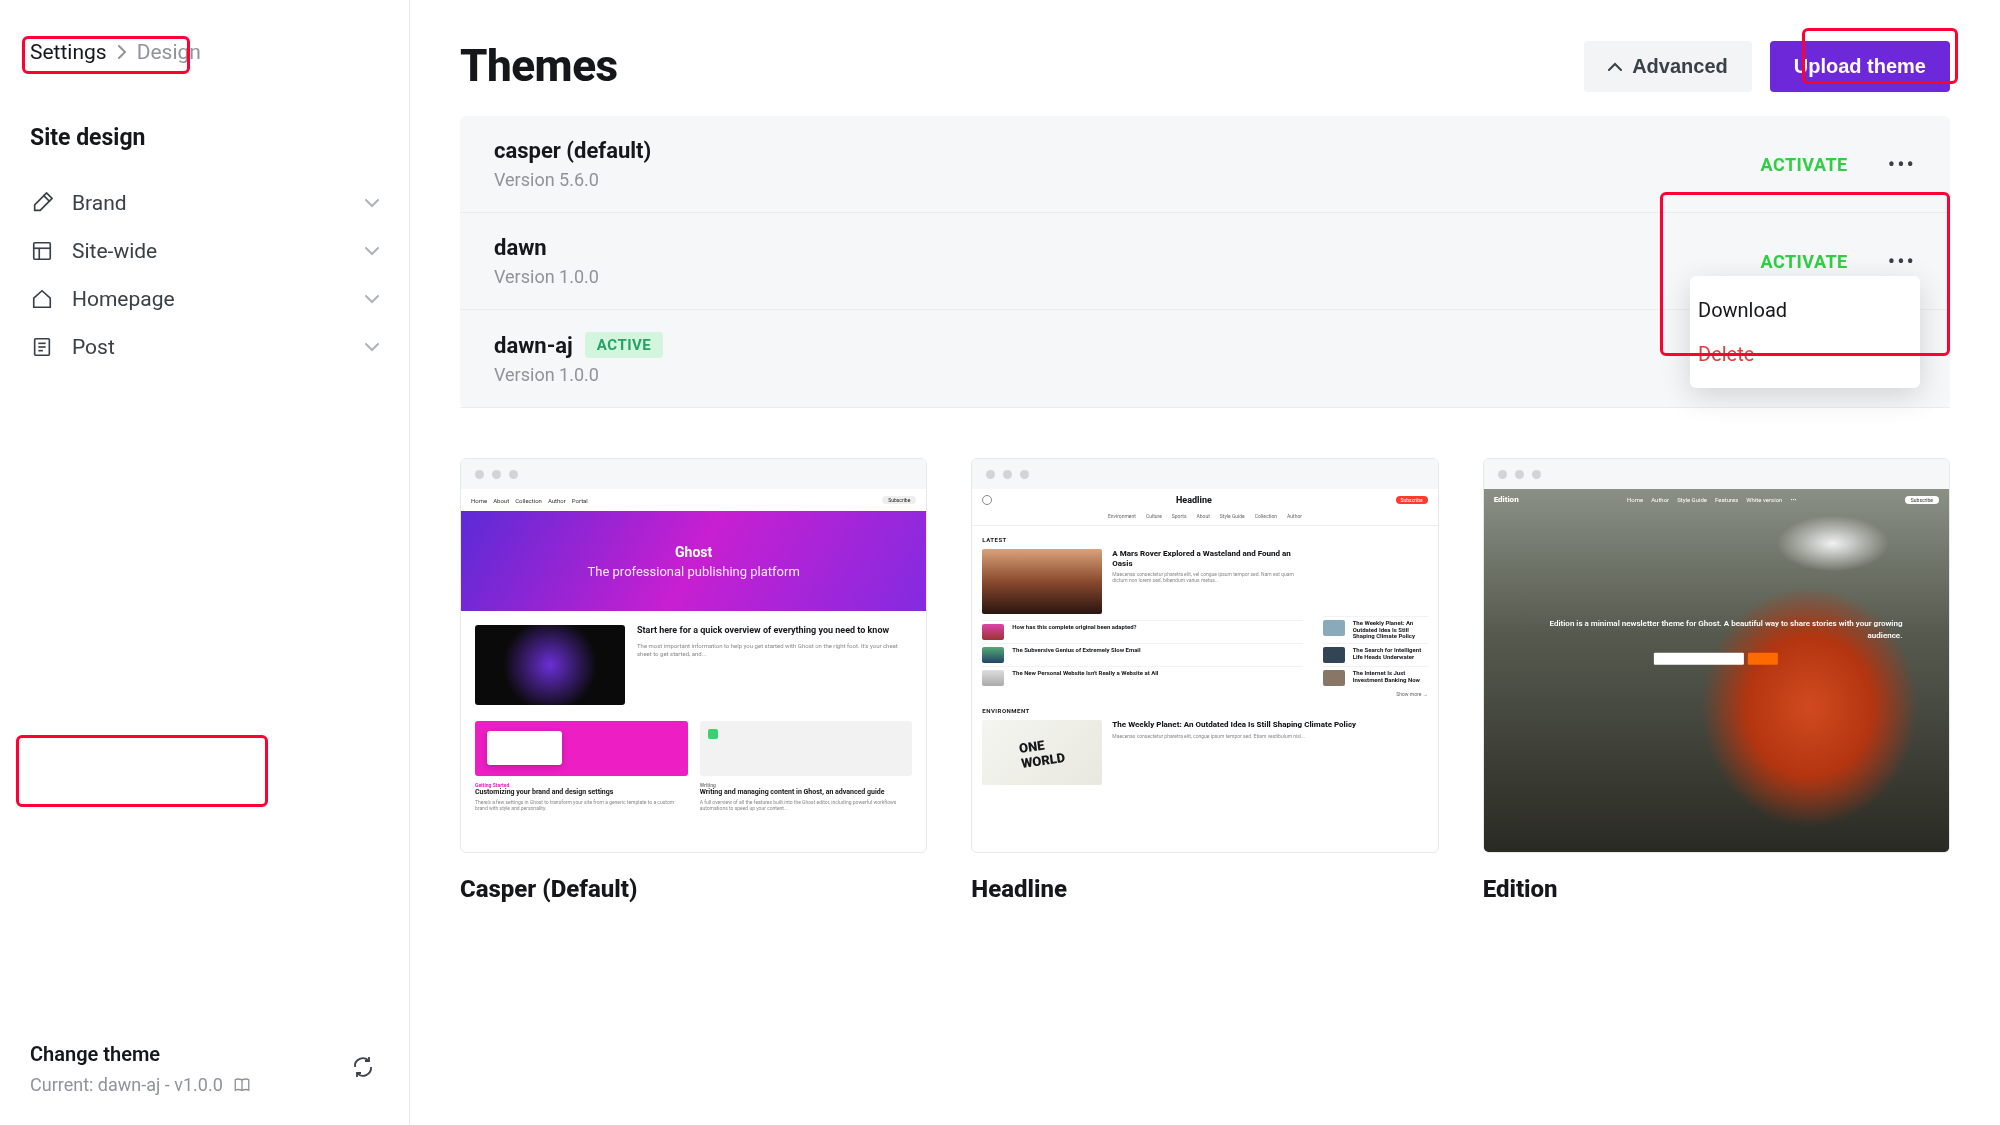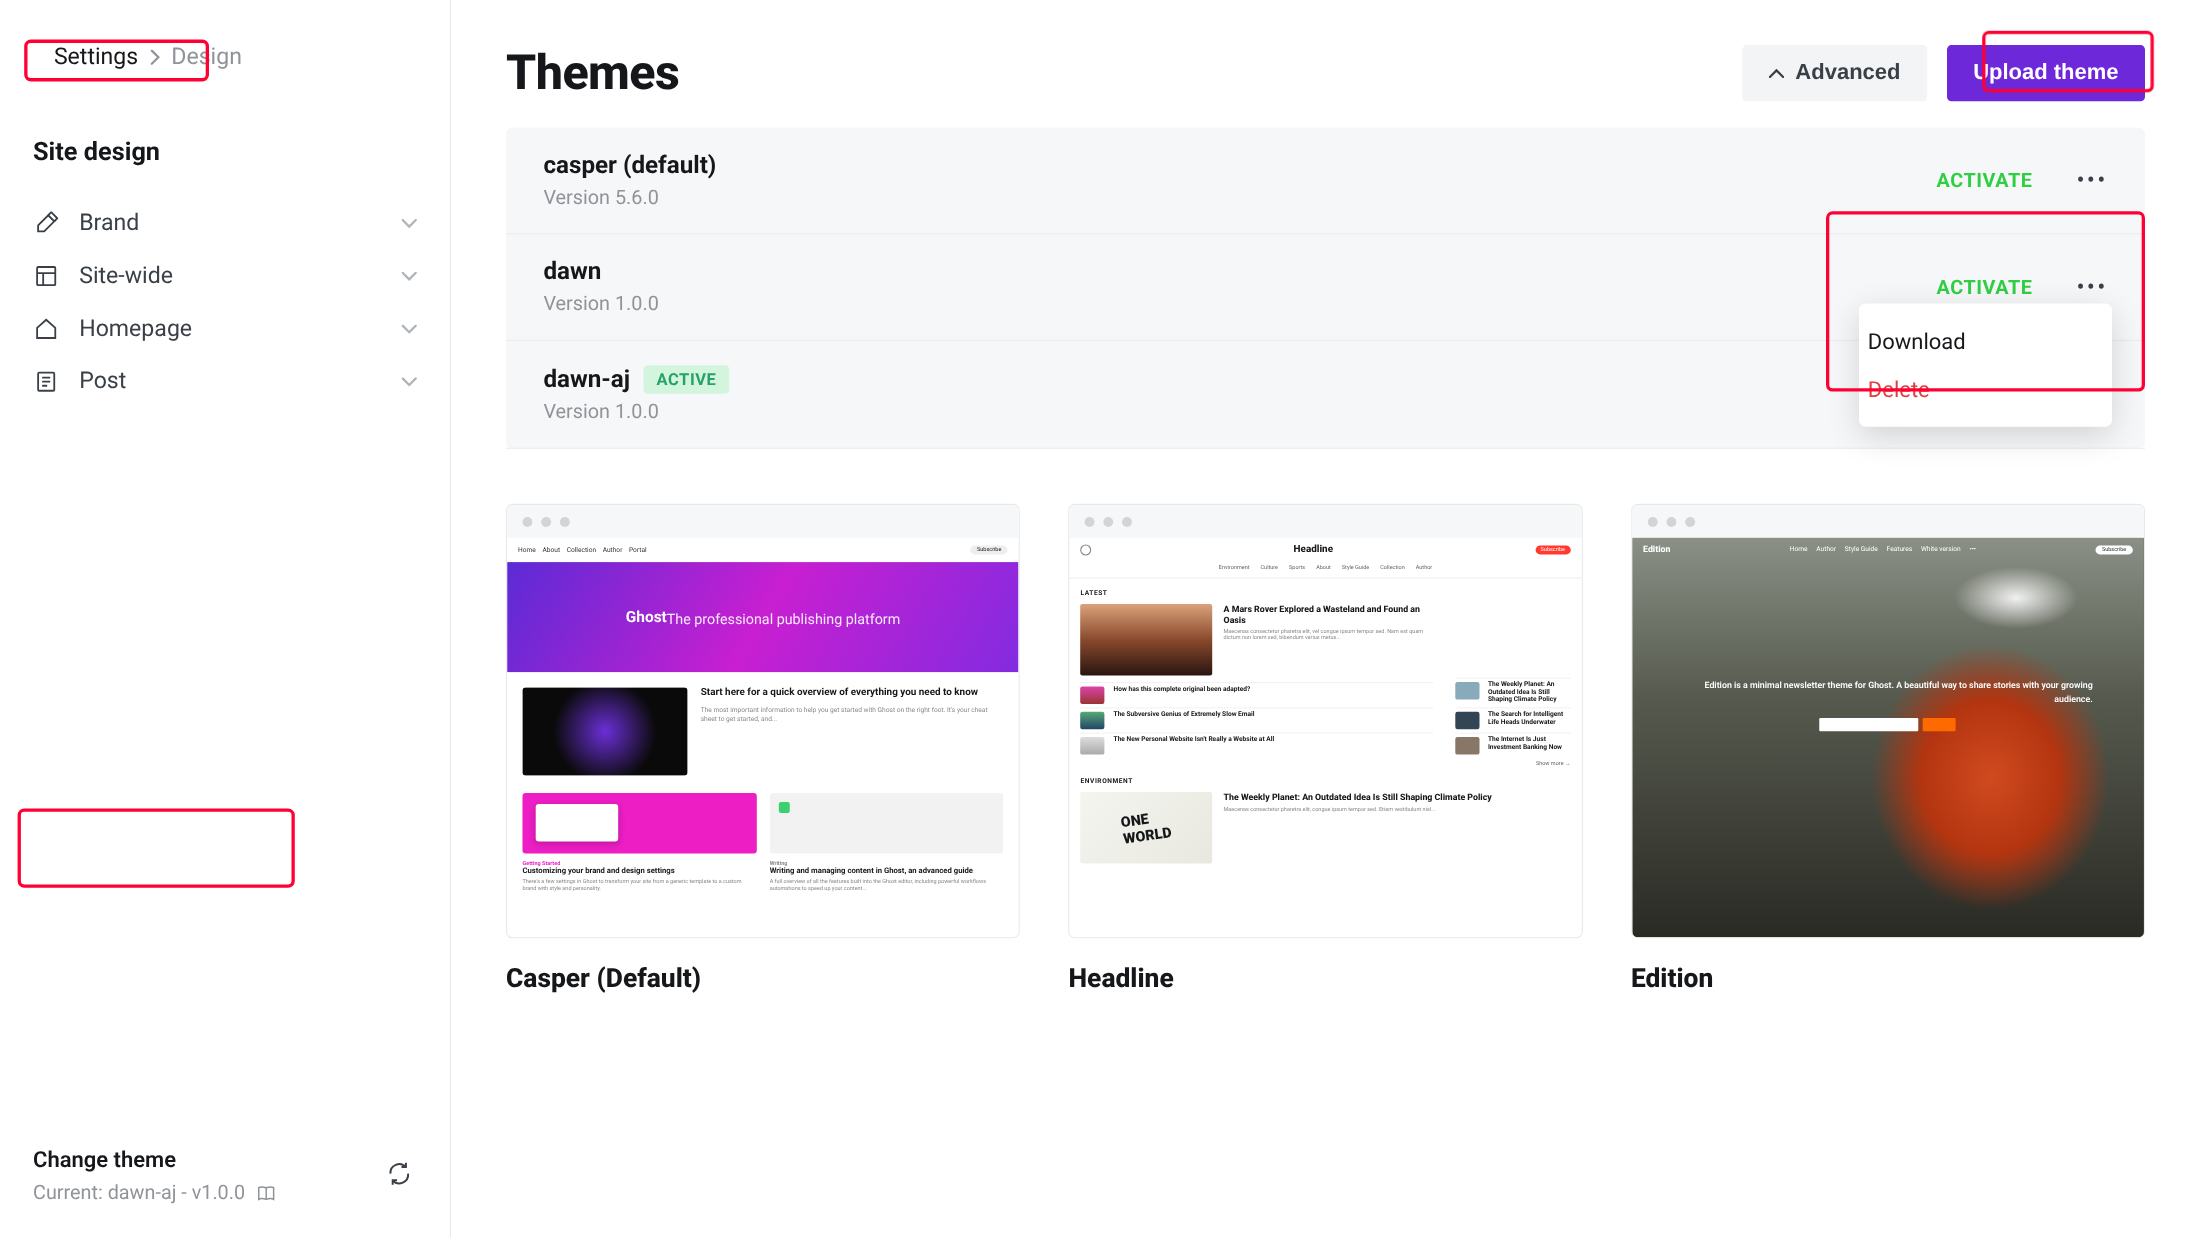--- a/index.html
+++ b/index.html
@@ -1,19 +1,19 @@
 <!DOCTYPE html>
 <html><head>
 <meta charset="utf-8">
 <style>
 * { box-sizing: border-box; margin: 0; padding: 0; }
 body { font-family: -apple-system, BlinkMacSystemFont, "Segoe UI", Roboto, Helvetica, Arial, sans-serif; background: #fff; color: #15171a; width: 2000px; height: 1125px; overflow: hidden; }
 .layout { display: flex; height: 100%; }
 .sidebar { width: 410px; border-right: 1px solid #e6e9eb; padding: 40px 30px 30px 30px; display: flex; flex-direction: column; position: relative; }
-.breadcrumb { display: flex; align-items: center; gap: 10px; font-size: 21px; margin-bottom: 60px; margin-left: 19px; }
+.breadcrumb { display: flex; align-items: center; gap: 10px; font-size: 21px; margin-bottom: 60px; }
 .breadcrumb .sep { color: #909399; font-size: 16px; }
 .breadcrumb .bc-current { color: #909399; }
 .breadcrumb .bc-root { color: #15171a; }
 .section-title { font-size: 23px; font-weight: 700; margin-bottom: 28px; }
 .nav-list { list-style: none; }
 .nav-item { display: flex; align-items: center; gap: 18px; padding: 12px 0; cursor: pointer; }
 .nav-item .icon { width: 24px; height: 24px; flex: 0 0 24px; display: flex; align-items: center; justify-content: center; color: #394047; }
 .nav-item .label { font-size: 21px; color: #394047; flex: 1; }
 .nav-item .chev { color: #aeb3b7; }
 .sidebar-footer { margin-top: auto; display: flex; align-items: center; justify-content: space-between; }
@@ -50,21 +50,21 @@
 .preview-body { flex: 1; position: relative; overflow: hidden; }
 .preview-title { font-size: 24px; font-weight: 800; margin-top: 22px; }
 
 
 .highlight { position: absolute; border: 3px solid #ff0033; border-radius: 6px; pointer-events: none; z-index: 50; }
 
 
 .casper-nav { background:#fff; height:22px; display:flex; align-items:center; justify-content:space-between; padding:0 10px; font-size:6px; gap:6px;}
 .casper-nav .navlinks{display:flex; gap:6px; color:#333;}
 .casper-nav .sub{background:#eee; border-radius:8px; padding:1px 6px; font-size:5px;}
-.casper-hero { height: 100px; background: linear-gradient(120deg,#5b2bd6,#c81fd1,#832be0); display: flex; flex-direction: row; align-items: center; justify-content: center; color: #fff; }
+.casper-hero { height: 100px; background: linear-gradient(120deg,#5b2bd6,#c81fd1,#832be0); display: flex; flex-direction: column; align-items: center; justify-content: center; color: #fff; }
 .casper-hero .gh { font-weight: 700; font-size: 14px; }
 .casper-hero .ghsub { font-size: 13px; margin-top: 4px; opacity: 0.9; }
 .casper-feat { display: flex; gap: 12px; padding: 14px 14px 10px; }
 .casper-feat .thumb { width: 150px; height: 80px; background: #111 radial-gradient(circle at 50% 50%, #6b2fd6 0%, #0a0a0a 55%); border-radius: 3px; }
 .casper-feat .txt { flex:1; }
 .casper-feat .t1 { font-size: 9px; font-weight: 700; line-height: 1.2; }
 .casper-feat .t2 { font-size: 6px; color: #888; margin-top: 6px; line-height: 1.3; }
 .casper-grid { display: flex; gap: 12px; padding: 6px 14px 14px; }
 .casper-col { flex:1; }
 .casper-col .im1 { height: 55px; background: #ec1ec4; border-radius: 3px; margin-bottom: 6px; position:relative;}

